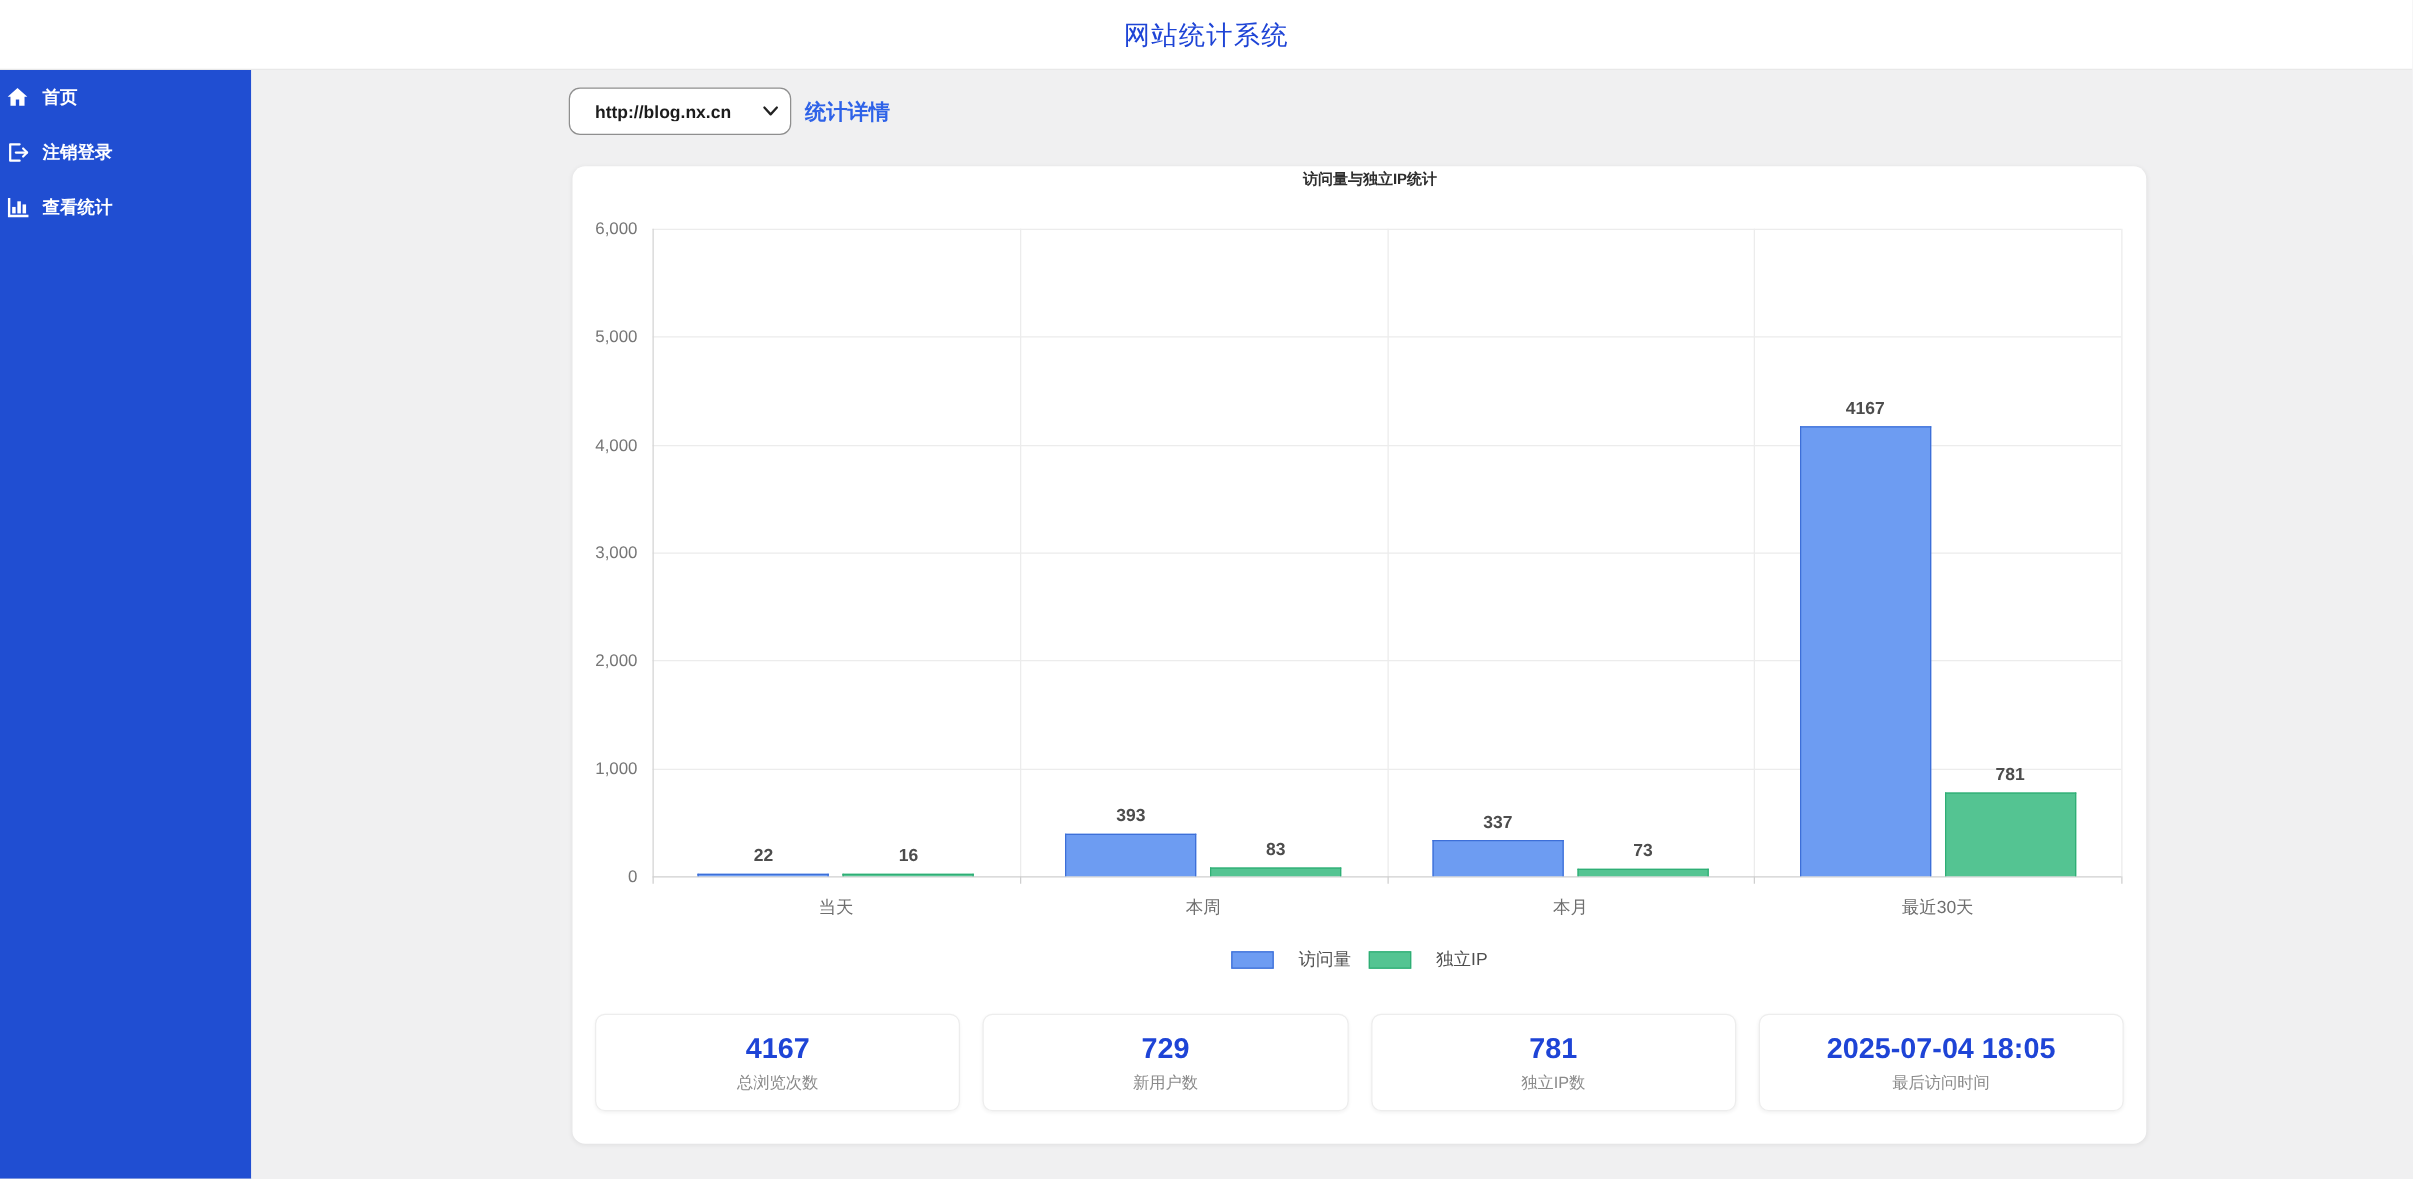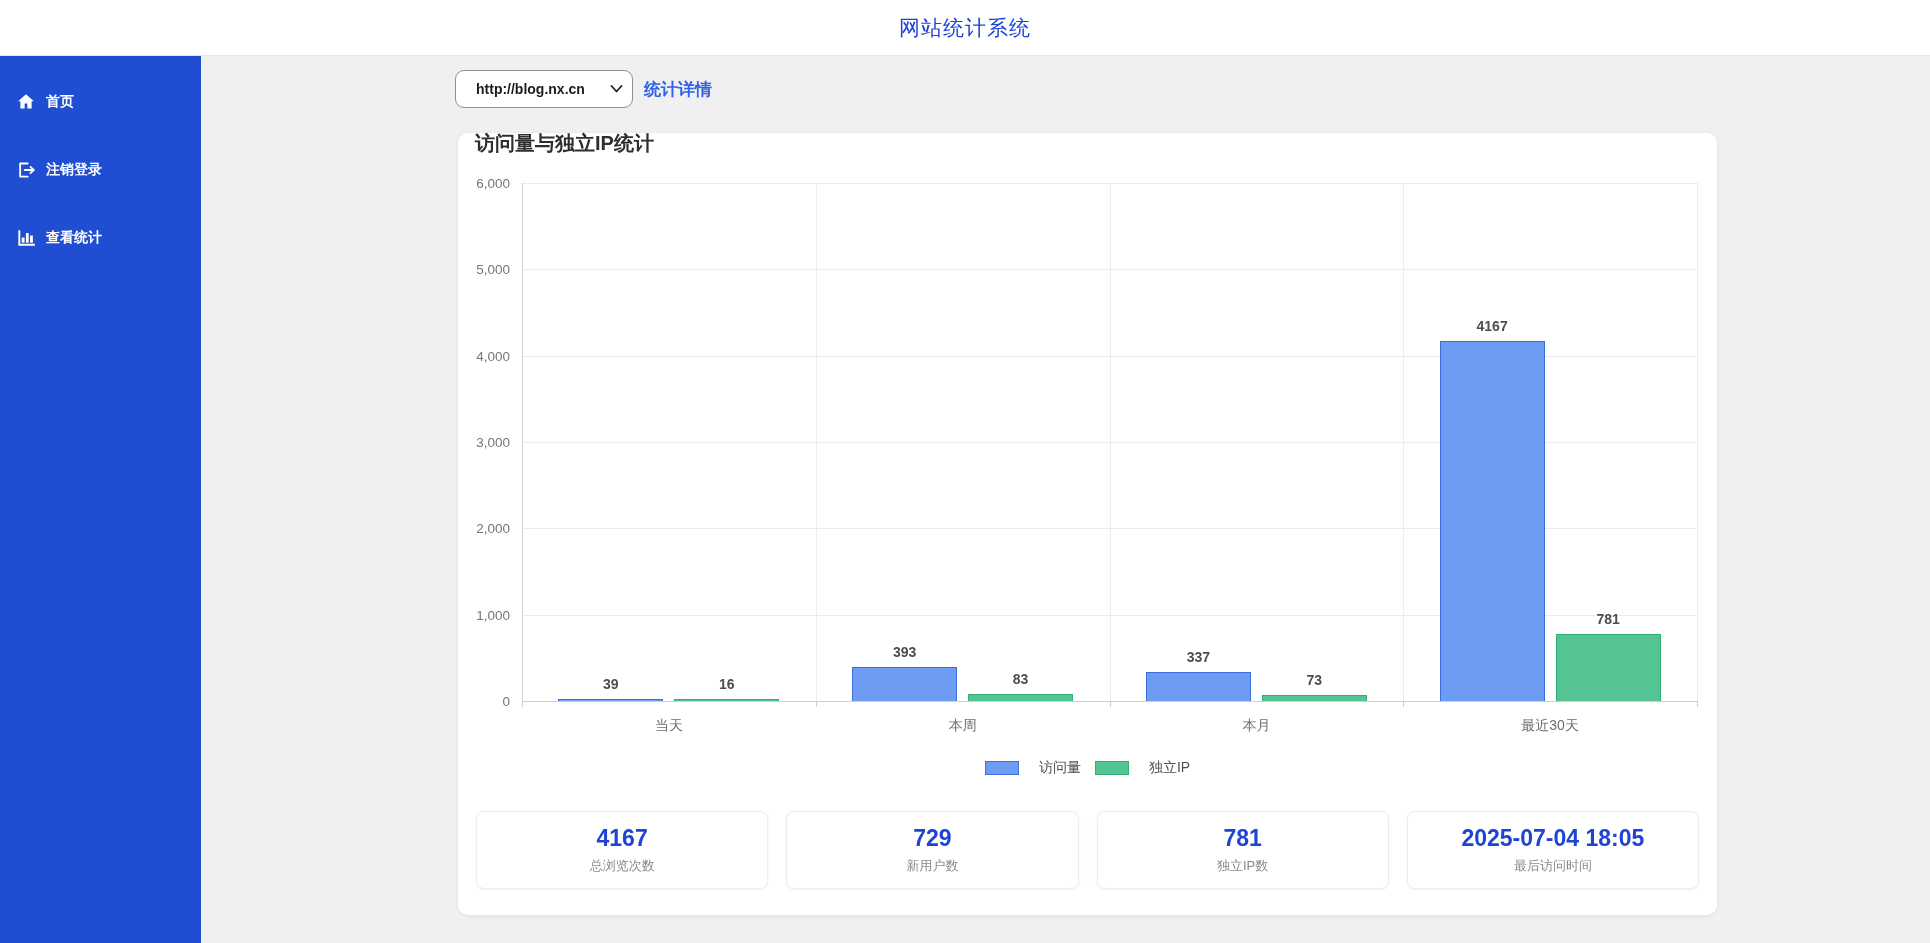--- a/index.html
+++ b/index.html
@@ -21,22 +21,22 @@
     letter-spacing: 1px;
   }
   
   .layout { display: flex; height: 887px; }
   .sidebar {
     width: 201px; background: var(--sidebar, #204ed2);
     flex-shrink: 0; padding-top: 0;
   }
   .side-item {
     height: 44px; display: flex; align-items: center; gap: 11px;
-    padding-left: 17px; color: #ffffff; font-size: 14px; font-weight: 600;
-    cursor: pointer; user-select: none; margin-top: 24px;
+    padding-left: 5px; color: #ffffff; font-size: 14px; font-weight: 600;
+    cursor: pointer; user-select: none;
   }
   .side-item .icn { width: 18px; height: 18px; display: inline-flex; }
   
   .content { flex: 1; position: relative; background: #f0f0f1; }
   .toolbar {
     display: flex; align-items: center; gap: 11px;
     margin: 14px 0 0 254px;
   }
   .select-wrap { position: relative; width: 178px; height: 38px; }
   .select-wrap select {
@@ -59,22 +59,23 @@
   }
   
   .chart-card {
     width: 1259px; margin: 25px 0 0 257px;
     background: #ffffff; border-radius: 10px;
     box-shadow: 0 1px 4px rgba(0,0,0,0.07);
     padding-bottom: 26px;
   }
   .card-title {
     margin: 10px 0 0 17px;
-    font-size: 20px; font-weight: 700; color: #2e2e2e;
+    font-size: 12px; font-weight: 700; color: #2e2e2e;
     line-height: 20px;
+    text-align: center;
   }
   .plot {
     position: relative; margin: 30px 20px 0 64px;
     width: 1175px; height: 518px;
   }
   .hgrid { position: absolute; left: 0; width: 100%; height: 1px; background: #ececec; }
   .hgrid.baseline { background: #cfcfcf; }
   .vgrid { position: absolute; top: 0; width: 1px; height: 100%; background: #ececec; }
   .vgrid.yaxis { background: #d4d4d4; }
   .xtick { position: absolute; width: 1px; height: 6px; background: #cfcfcf; }
@@ -190,21 +191,21 @@
           <div class="xtick" style="left: 0px; top: 518px;"></div>
           <div class="vgrid" style="left: 293.75px;"></div>
           <div class="xtick" style="left: 293.75px; top: 518px;"></div>
           <div class="vgrid" style="left: 587.5px;"></div>
           <div class="xtick" style="left: 587.5px; top: 518px;"></div>
           <div class="vgrid" style="left: 881.25px;"></div>
           <div class="xtick" style="left: 881.25px; top: 518px;"></div>
           <div class="vgrid" style="left: 1175px;"></div>
           <div class="xtick" style="left: 1175px; top: 518px;"></div>
           <div class="bar" style="left: 36.375px; width: 105px; height: 2px; background: rgb(109, 156, 242); border-top: 1.5px solid rgb(61, 111, 216); border-left: 1.5px solid rgb(61, 111, 216); border-right: 1.5px solid rgb(61, 111, 216);"></div>
-          <span class="bar-label" style="left: 88.875px; bottom: 9px;">39</span>
+          <span class="bar-label" style="left: 88.875px; bottom: 9px;">22</span>
           <div class="bar" style="left: 152.375px; width: 105px; height: 2px; background: rgb(84, 196, 146); border-top: 1.5px solid rgb(47, 174, 117); border-left: 1.5px solid rgb(47, 174, 117); border-right: 1.5px solid rgb(47, 174, 117);"></div>
           <span class="bar-label" style="left: 204.875px; bottom: 9px;">16</span>
           <span class="xlabel" style="left: 146.875px; top: 534px;">当天</span>
           <div class="bar" style="left: 330.125px; width: 105px; height: 34px; background: rgb(109, 156, 242); border-top: 1.5px solid rgb(61, 111, 216); border-left: 1.5px solid rgb(61, 111, 216); border-right: 1.5px solid rgb(61, 111, 216);"></div>
           <span class="bar-label" style="left: 382.625px; bottom: 41px;">393</span>
           <div class="bar" style="left: 446.125px; width: 105px; height: 7px; background: rgb(84, 196, 146); border-top: 1.5px solid rgb(47, 174, 117); border-left: 1.5px solid rgb(47, 174, 117); border-right: 1.5px solid rgb(47, 174, 117);"></div>
           <span class="bar-label" style="left: 498.625px; bottom: 14px; text-align: right;">83</span>
           <span class="xlabel" style="left: 440.625px; top: 534px;">本周</span>
           <div class="bar" style="left: 623.875px; width: 105px; height: 29px; background: rgb(109, 156, 242); border-top: 1.5px solid rgb(61, 111, 216); border-left: 1.5px solid rgb(61, 111, 216); border-right: 1.5px solid rgb(61, 111, 216);"></div>
           <span class="bar-label" style="left: 676.375px; bottom: 36px;">337</span>

